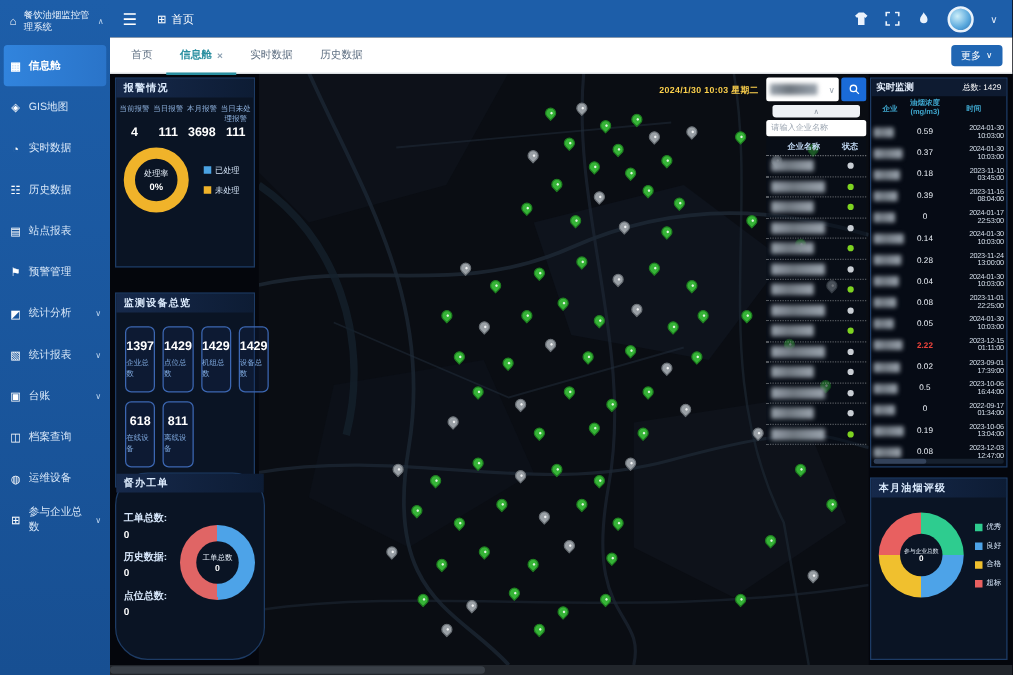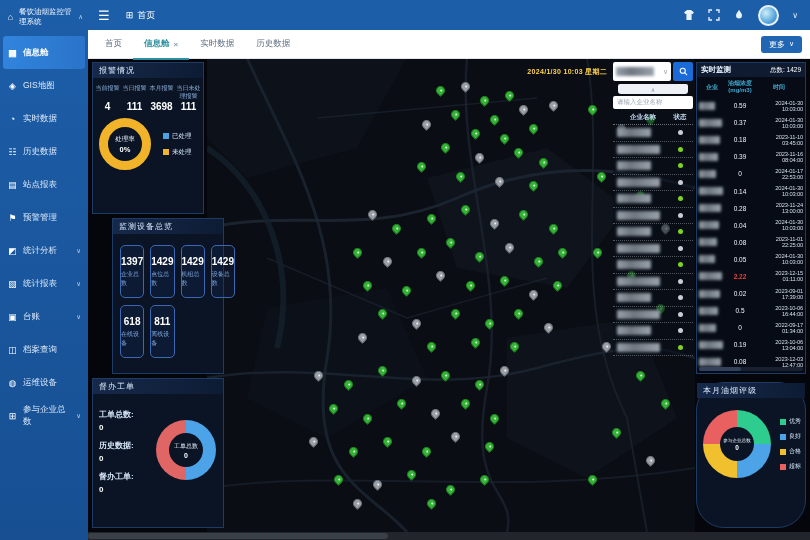--- a/index.html
+++ b/index.html
@@ -40,48 +40,48 @@
   .tab .x{font-size:8px;color:#8ba0b2;}
   .more-btn{margin-left:auto;margin-right:8px;height:17px;display:flex;align-items:center;gap:4px;background:#2066b3;
             color:#fff;font-size:8px;padding:0 8px;border-radius:3px;cursor:pointer;}
 
   
   .content{position:absolute;left:88px;top:58px;right:0;bottom:8px;background:#04060c;overflow:hidden;}
   .bottombar{position:absolute;left:88px;right:0;bottom:0;height:8px;background:#22262c;}
   .bottombar .thumb{position:absolute;left:0;top:1px;width:300px;height:6px;border-radius:3px;background:#3a4048;}
 
   .panel{position:absolute;background:#0a1424;border:1px solid #1d3b64;box-sizing:border-box;}
-  .panel-title{height:15px;background:linear-gradient(90deg,#16294b,#0d1c34);color:#dcebfd;font-size:8px;font-weight:normal;
+  .panel-title{height:15px;background:linear-gradient(90deg,#16294b,#0d1c34);color:#dcebfd;font-size:8px;font-weight:bold;
                display:flex;align-items:center;padding:0 6px;letter-spacing:1px;}
 
   
   .lp1{left:4px;top:4px;width:112px;height:152px;}
   .alarm-stats{display:flex;padding:7px 1px 2px;}
   .as{flex:1;text-align:center;padding:0 1px;}
   .as .lb{font-size:6px;color:#8fb3e0;line-height:7.5px;min-height:15px;}
   .as .vl{font-size:10px;font-weight:bold;color:#fff;margin-top:1px;}
   .alarm-low{display:flex;align-items:center;padding:4px 2px 0 6px;}
   .donut-yellow{width:52px;height:52px;border-radius:50%;border:9px solid #f0b32a;box-sizing:border-box;
                 display:flex;flex-direction:column;align-items:center;justify-content:center;gap:1px;}
   .donut-yellow .cl{font-size:6.5px;color:#e8f1fc;}
   .donut-yellow .cv{font-size:7.5px;font-weight:bold;color:#fff;}
   .lg{display:flex;flex-direction:column;gap:7px;margin-left:12px;}
   .lg-item{display:flex;align-items:center;gap:3px;font-size:6.5px;color:#d4e4f7;}
   .sw{width:6px;height:6px;flex:none;}
 
   
-  .lp2{left:4px;top:160px;width:112px;height:156px;margin-left:20px;}
+  .lp2{left:4px;top:176px;width:112px;height:156px;}
   .dev-grid{display:grid;grid-template-columns:repeat(4,1fr);gap:7px 6px;padding:11px 7px;}
   .dev-box{border:1px solid #3c67b2;border-radius:5px;height:51px;background:rgba(22,44,88,.28);
            display:flex;flex-direction:column;align-items:center;justify-content:center;gap:3px;cursor:pointer;}
   .dev-box .v{font-size:10px;font-weight:bold;color:#fff;}
   .dev-box .l{font-size:6px;color:#7fa9de;}
 
   
-  .lp3{left:4px;top:320px;width:132px;height:150px;}
+  .lp3{left:4px;top:320px;width:120px;height:150px;border-radius:26px;}
   .wo-body{display:flex;padding:10px 4px 0 6px;}
   .wo-left{display:flex;flex-direction:column;gap:3px;}
   .wo-left .wl{font-size:8px;font-weight:bold;color:#d6e6fa;margin-top:5px;}
   .wo-left .wv{font-size:8px;font-weight:bold;color:#fff;}
   .wo-donut{position:relative;width:60px;height:60px;border-radius:50%;flex:none;margin-left:auto;margin-right:3px;margin-top:16px;
             background:conic-gradient(#4da3e8 0 50%,#e06565 50% 100%);}
   .wo-donut .hole{position:absolute;inset:13px;border-radius:50%;background:#0a1424;
                   display:flex;flex-direction:column;align-items:center;justify-content:center;gap:1px;}
   .wo-donut .cl{font-size:6px;color:#e8f1fc;}
   .wo-donut .cv{font-size:7px;font-weight:bold;color:#fff;}
@@ -129,21 +129,21 @@
   .rt-row{display:flex;align-items:center;height:17.1px;padding:0 2px;cursor:pointer;}
   .rt-row .nm{width:26px;display:flex;justify-content:flex-start;}
   .rt-row .nm .blur{height:8px;}
   .rt-row .val{width:30px;text-align:center;font-size:6.5px;color:#f0f5fb;}
   .rt-row .val.alert{color:#e8413a;font-weight:bold;}
   .rt-row .tm{flex:1;text-align:right;font-size:5.8px;color:#d5dfeb;letter-spacing:-.2px;}
   .rt-scroll{position:absolute;left:2px;right:2px;bottom:2px;height:4px;background:#16202e;border-radius:2px;}
   .rt-scroll .th{width:40%;height:100%;border-radius:2px;background:#33425a;}
 
   
-  .ratep{right:4px;top:324px;width:110px;height:146px;border-radius:28px;}
+  .ratep{right:4px;top:324px;width:110px;height:146px;}
   .rate-body{display:flex;align-items:center;padding:12px 4px 0 6px;}
   .rate-donut{position:relative;width:68px;height:68px;border-radius:50%;flex:none;
     background:conic-gradient(#2ecc8f 0 25%,#4da3e8 25% 50%,#f0c02e 50% 75%,#e86060 75% 100%);}
   .rate-donut .hole{position:absolute;inset:17px;border-radius:50%;background:#0a1424;
     display:flex;flex-direction:column;align-items:center;justify-content:center;gap:1px;}
   .rate-donut .cl{font-size:4.6px;color:#e8f1fc;white-space:nowrap;}
   .rate-donut .cv{font-size:6.5px;font-weight:bold;color:#fff;}
   .rate-lg{display:flex;flex-direction:column;gap:6px;margin-left:9px;}
   .rate-lg .lg-item{font-size:6px;}
 
@@ -523,21 +523,21 @@
   </div>
 
   <div class="panel lp3">
     <div class="panel-title">督办工单</div>
     <div class="wo-body">
       <div class="wo-left" id="wo-left">
           <div class="wl">工单总数:</div>
           <div class="wv">0</div>
           <div class="wl">历史数据:</div>
           <div class="wv">0</div>
-          <div class="wl">督办工单:</div>
+          <div class="wl">点位总数:</div>
           <div class="wv">0</div>
         </div>
       <div class="wo-donut">
         <div class="hole">
           <span class="cl">工单总数</span>
           <span class="cv">0</span>
         </div>
       </div>
     </div>
   </div>

